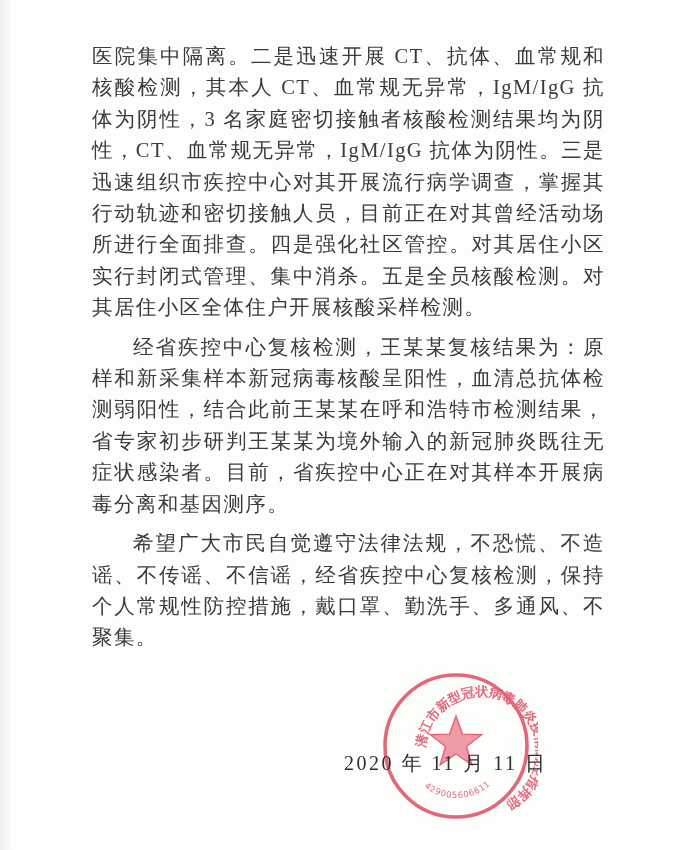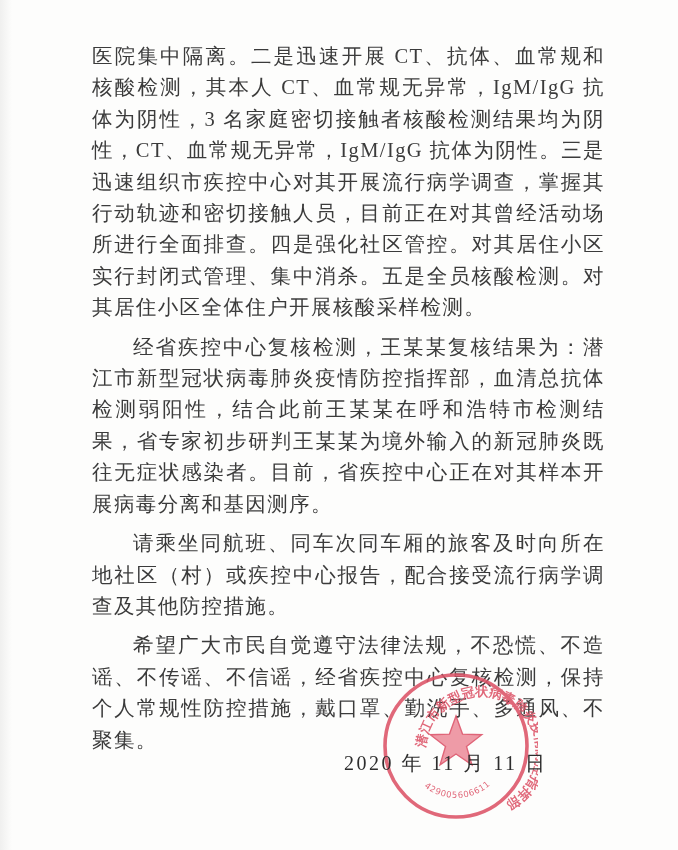--- a/index.html
+++ b/index.html
@@ -60,22 +60,21 @@
     letter-spacing:0.6px;
   }
 </style>
 </head>
 <body>
 
 <div class="page">
 
   <div class="doc-body">
     <p>医院集中隔离。二是迅速开展 CT、抗体、血常规和核酸检测，其本人 CT、血常规无异常，IgM/IgG 抗体为阴性，3 名家庭密切接触者核酸检测结果均为阴性，CT、血常规无异常，IgM/IgG 抗体为阴性。三是迅速组织市疾控中心对其开展流行病学调查，掌握其行动轨迹和密切接触人员，目前正在对其曾经活动场所进行全面排查。四是强化社区管控。对其居住小区实行封闭式管理、集中消杀。五是全员核酸检测。对其居住小区全体住户开展核酸采样检测。</p>
-    <p class="indent">经省疾控中心复核检测，王某某复核结果为：潜江市新型冠状病毒肺炎疫情防控指挥部，血清总抗体检测弱阳性，结合此前王某某在呼和浩特市检测结果，省专家初步研判王某某为境外输入的新冠肺炎既往无症状感染者。目前，省疾控中心正在对其样本开展病毒分离和基因测序。</p>
-    <p class="indent">请乘坐同航班、同车次同车厢的旅客及时向所在地社区（村）或疾控中心报告，配合接受流行病学调查及其他防控措施。</p>
+    <p class="indent">经省疾控中心复核检测，王某某复核结果为：原样和新采集样本新冠病毒核酸呈阳性，血清总抗体检测弱阳性，结合此前王某某在呼和浩特市检测结果，省专家初步研判王某某为境外输入的新冠肺炎既往无症状感染者。目前，省疾控中心正在对其样本开展病毒分离和基因测序。</p>
     <p class="indent">希望广大市民自觉遵守法律法规，不恐慌、不造谣、不传谣、不信谣，经省疾控中心复核检测，保持个人常规性防控措施，戴口罩、勤洗手、多通风、不聚集。</p>
   </div>
 
   <div class="seal">
     <svg viewBox="0 0 164 164" xmlns="http://www.w3.org/2000/svg">
       <defs>
         <path id="ringPath" d="M 82,138 A 56,56 0 1 1 82.02,138.01" fill="none"></path>
         <path id="serialPath" d="M 48.6,121.8 A 52,52 0 0 0 115.4,121.8" fill="none"></path>
       </defs>
 

